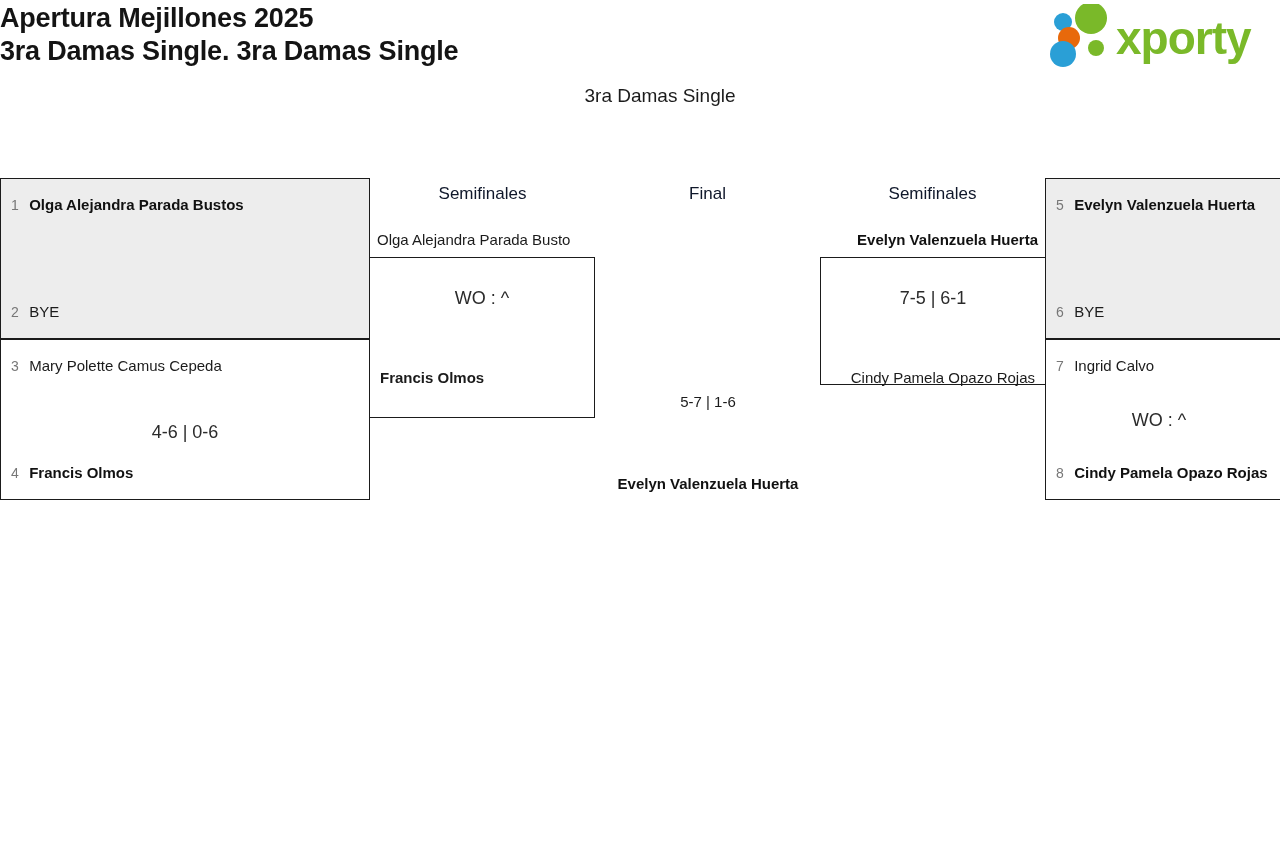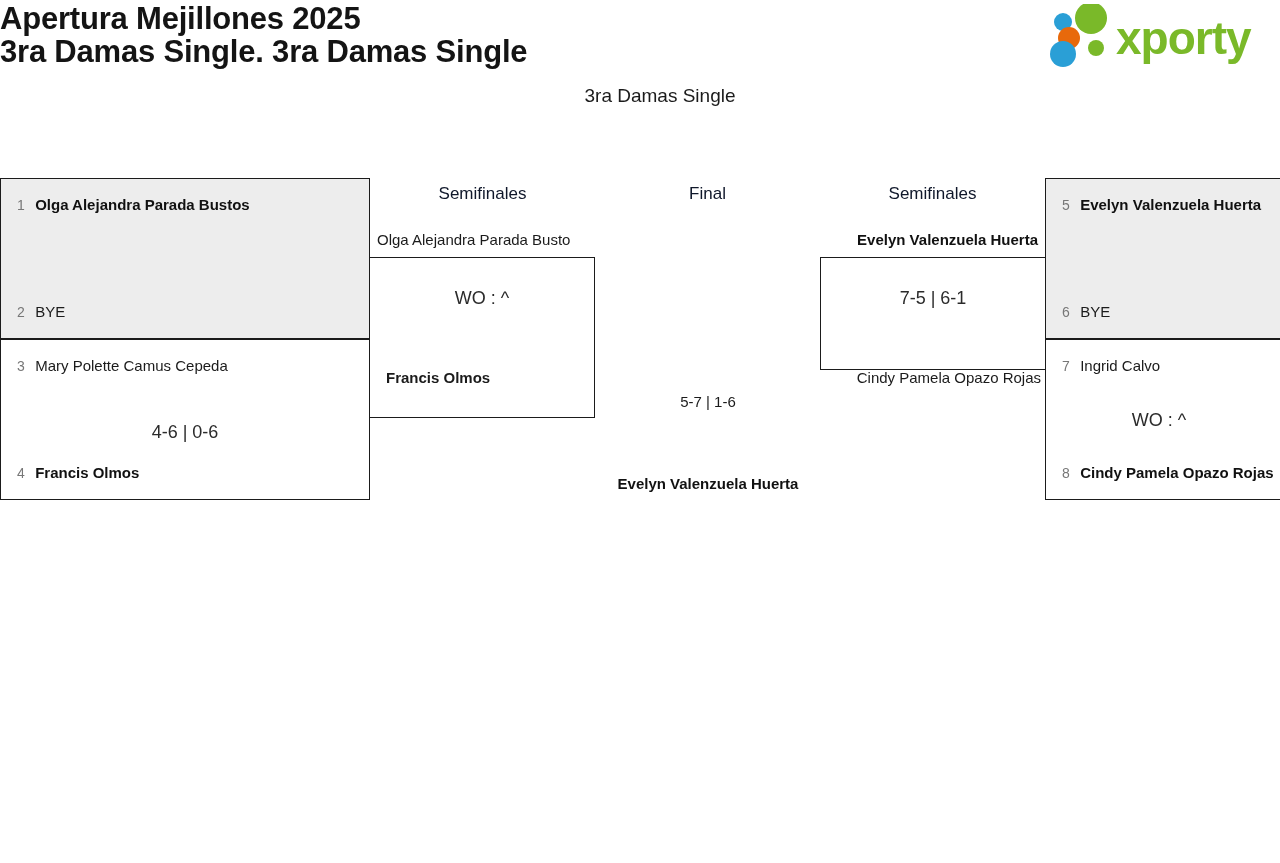--- a/index.html
+++ b/index.html
@@ -25,21 +25,21 @@
     width: 1280px;
     height: 74px;
   }
   #title-block {
     position: absolute;
     left: 0;
     top: 2px;
     width: 900px;
   }
   .title-line {
-    font-size: 31px;
+    font-size: 27px;
     font-weight: bold;
     line-height: 33px;
     letter-spacing: -0.2px;
     color: #141414;
     white-space: nowrap;
   }
 
   
   #brand-logo {
     position: absolute;
@@ -93,21 +93,21 @@
     position: absolute;
     box-sizing: border-box;
     border: 1px solid #1b1b1b;
     background: #ffffff;
   }
   .match-box.shaded { background: #ededed; }
 
   
   .competitor {
     position: absolute;
-    left: 6px;
+    left: 0;
     width: 100%;
     box-sizing: border-box;
     padding: 0 10px;
     font-size: 15px;
     line-height: 20px;
     white-space: nowrap;
     overflow: visible;
     color: #1b1b1b;
   }
   .competitor.top    { top: 16px; }
@@ -223,21 +223,21 @@
   </div>
 
   <div class="conn" style="left:369px; top:257px; width:1px; height:0px;"></div>
 
   <div class="float-label" style="left:595px; top:368px; width:226px; text-align:center;">5-7 | 1-6</div>
 
   <div class="float-label winner" style="left:595px; top:450px; width:226px; text-align:center;">Evelyn Valenzuela Huerta</div>
 
   <div class="float-label winner" style="left:820px; top:206px; width:218px; text-align:right;">Evelyn Valenzuela Huerta</div>
 
-  <div class="match-box" style="left:820px; top:257px; width:226px; height:113px;">
+  <div class="match-box" style="left:820px; top:257px; width:226px; height:128px;">
     <div class="score" style="top:30px;">7-5 | 6-1</div>
     <div class="competitor" style="top:110px; text-align:right;">
       <span class="pname">Cindy Pamela Opazo Rojas</span>
     </div>
   </div>
 
   <div class="match-box shaded" style="left:1045px; top:178px; width:370px; height:161px;">
     <div class="competitor top winner">
       <span class="seed">5</span>
       <span class="pname">Evelyn Valenzuela Huerta</span>

